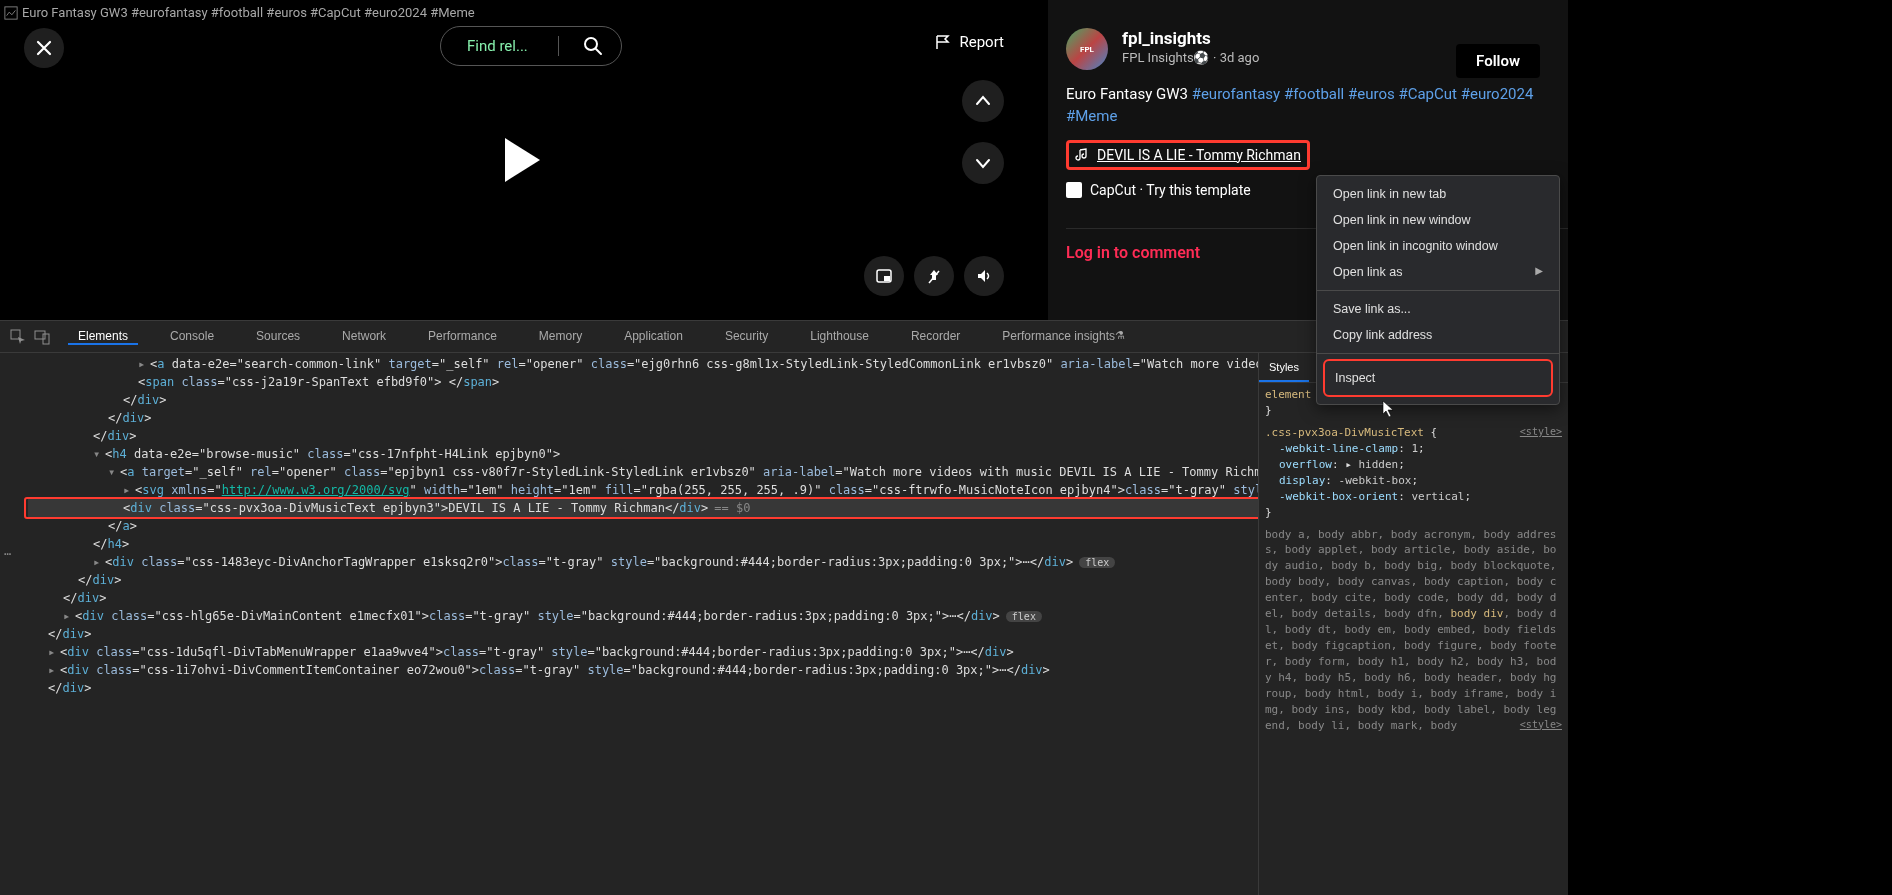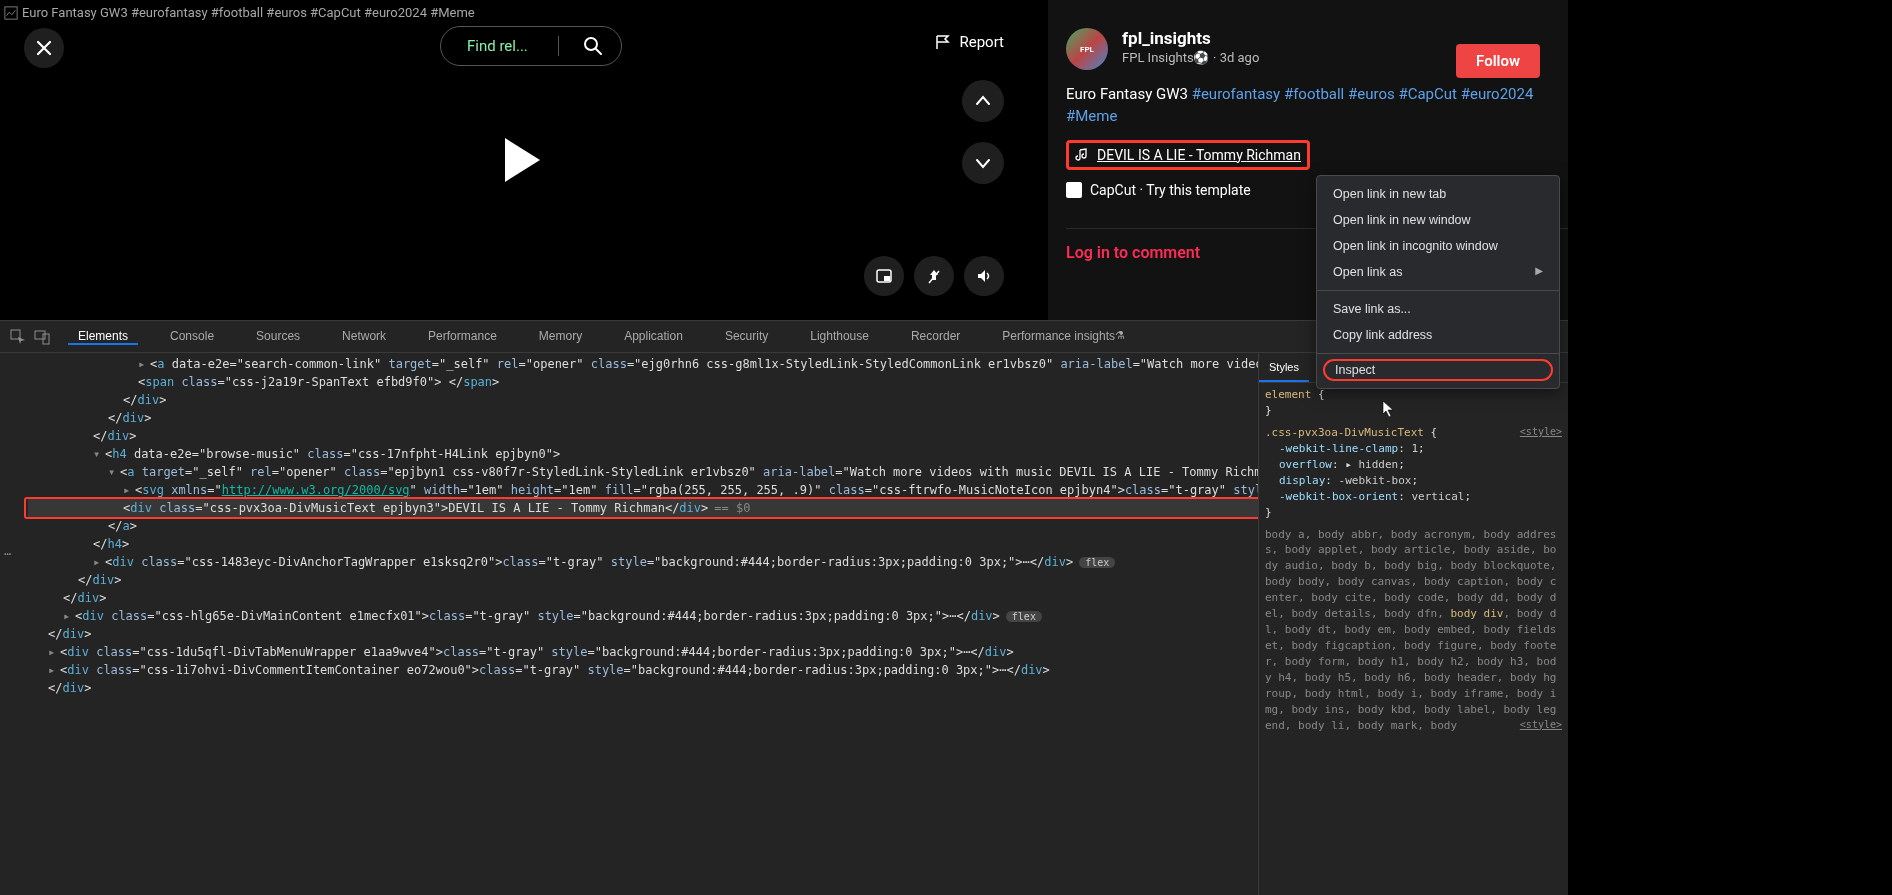--- a/index.html
+++ b/index.html
@@ -20,21 +20,21 @@
 .bottom-ctrls { position: absolute; bottom: 24px; right: 44px; display: flex; gap: 10px; }
 .ctrl-btn { width: 40px; height: 40px; border-radius: 50%; background: rgba(255,255,255,0.12); display:flex; align-items:center; justify-content:center; cursor:pointer; }
 
 
 .sidebar { position: absolute; top: 0; left: 1048px; width: 520px; height: 320px; background: #121212; padding: 28px 0 0 18px; }
 .sb-header { display: flex; align-items: flex-start; gap: 14px; }
 .avatar { width: 42px; height: 42px; border-radius: 50%; background: linear-gradient(135deg,#4a6,#b44,#48c); display:flex; align-items:center; justify-content:center; font-size:8px; font-weight:bold; }
 .sb-user { flex: 1; }
 .sb-username { font-size: 17px; font-weight: 700; }
 .sb-meta { font-size: 13px; color: #bbb; margin-top: 2px; }
-.follow-btn { position: absolute; top: 44px; right: 28px; background: #ef4444; color: #fff; font-size: 15px; font-weight: 600; padding: 8px 20px; border-radius: 4px; cursor: pointer; }
+.follow-btn { position: absolute; top: 44px; right: 28px; background: #000000; color: #fff; font-size: 15px; font-weight: 600; padding: 8px 20px; border-radius: 4px; cursor: pointer; }
 .sb-caption { margin-top: 14px; font-size: 15px; line-height: 1.45; }
 .sb-caption .tag { color: #5ea0e8; }
 .music-row { margin-top: 12px; display: inline-flex; align-items: center; gap: 8px; border: 3px solid #ff3b30; padding: 4px 6px; border-radius: 4px; cursor:pointer; }
 .music-row .text { font-size: 14px; text-decoration: underline; }
 .cap-row { margin-top: 12px; display: flex; align-items: center; gap: 8px; font-size: 14px; }
 .login-row { margin-top: 30px; padding-top: 14px; border-top: 1px solid #2a2a2a; }
 .login-row span { color: #fe2c55; font-size: 16px; font-weight: 600; cursor: pointer; }
 
 
 .devtools { position: absolute; top: 320px; left: 0; width: 1568px; height: 575px; background: #242424; border-top: 1px solid #3a3a3a; color: #ddd; font-family: Menlo, Consolas, monospace; }
@@ -76,21 +76,21 @@
 .sty-prop { color: #9cdcfe; margin-left: 14px; }
 .sty-val { color: #ccc; }
 .sty-link { color: #888; float: right; text-decoration: underline; font-size:10px; }
 .sty-sel-gray { color: #888; word-break: break-all; }
 .sty-sel-gray .strong { color: #d7ba7d; }
 
 
 .ctx-menu { position: absolute; top: 175px; left: 1316px; width: 244px; background: #292a2d; border: 1px solid #4a4a4a; border-radius: 4px; box-shadow: 0 4px 16px rgba(0,0,0,0.5); font-family: -apple-system, sans-serif; font-size: 12.5px; padding: 5px 0; z-index: 100; }
 .ctx-item { padding: 6px 16px; color: #e0e0e0; cursor: pointer; display: flex; justify-content: space-between; }
 .ctx-sep { height: 1px; background: #4a4a4a; margin: 5px 0; }
-.ctx-item.hl { border: 2px solid #ff3b30; margin: 2px 6px; border-radius: 14px; padding: 2px 10px; }
+.ctx-item.hl { border: 2px solid #ff3b30; margin: 2px 6px; border-radius: 6px; padding: 10px 10px; }
 .ctx-arrow { color: #aaa; font-size: 10px; }
 .cursor-ptr { position: absolute; top: 400px; left: 1382px; z-index: 101; pointer-events:none; }
 </style>
 </head>
 <body>
 
 <div class="video-area">
   <div class="top-caption">
     <span class="img-placeholder-icon">
       <svg viewBox="0 0 16 16">

